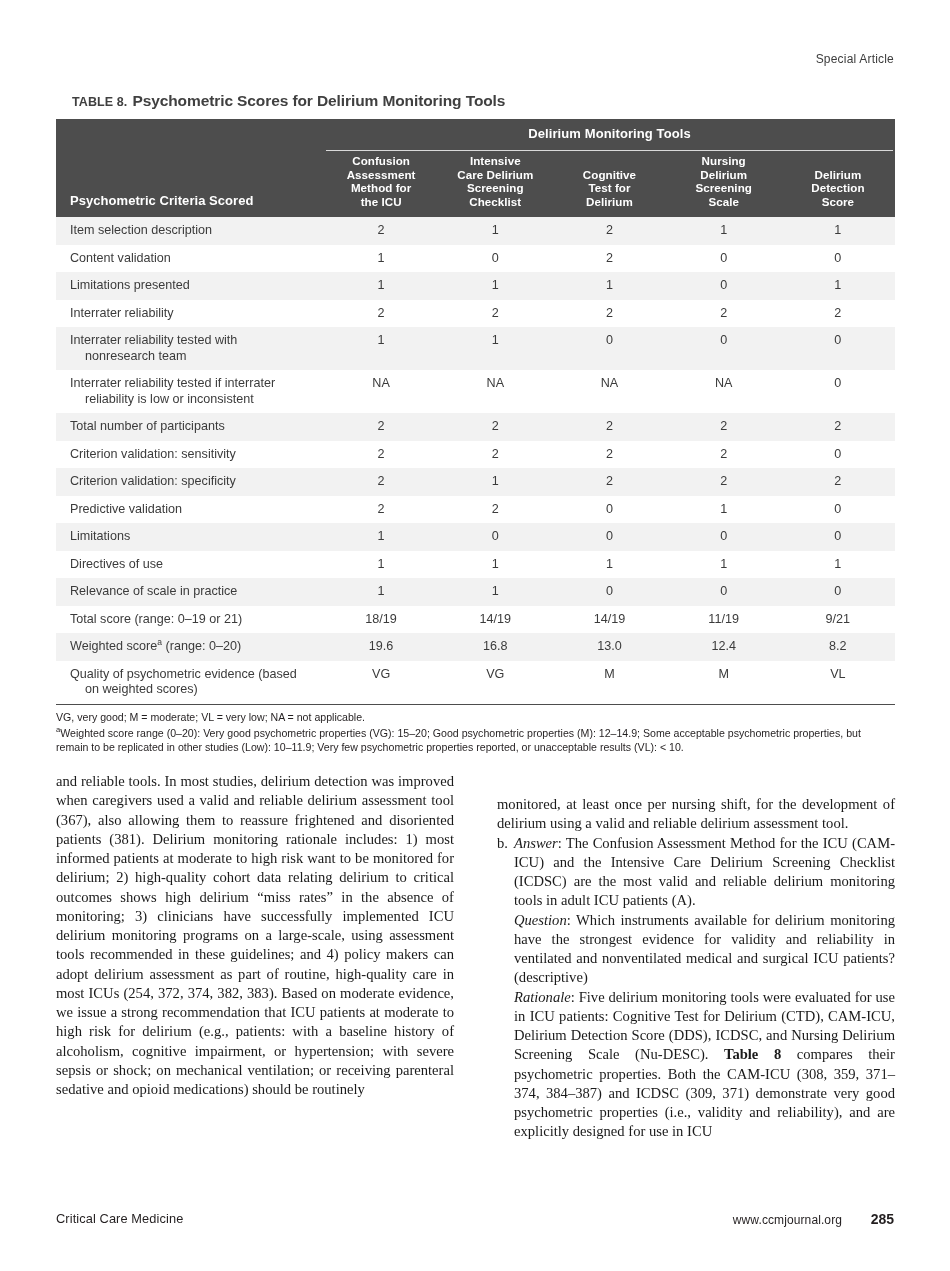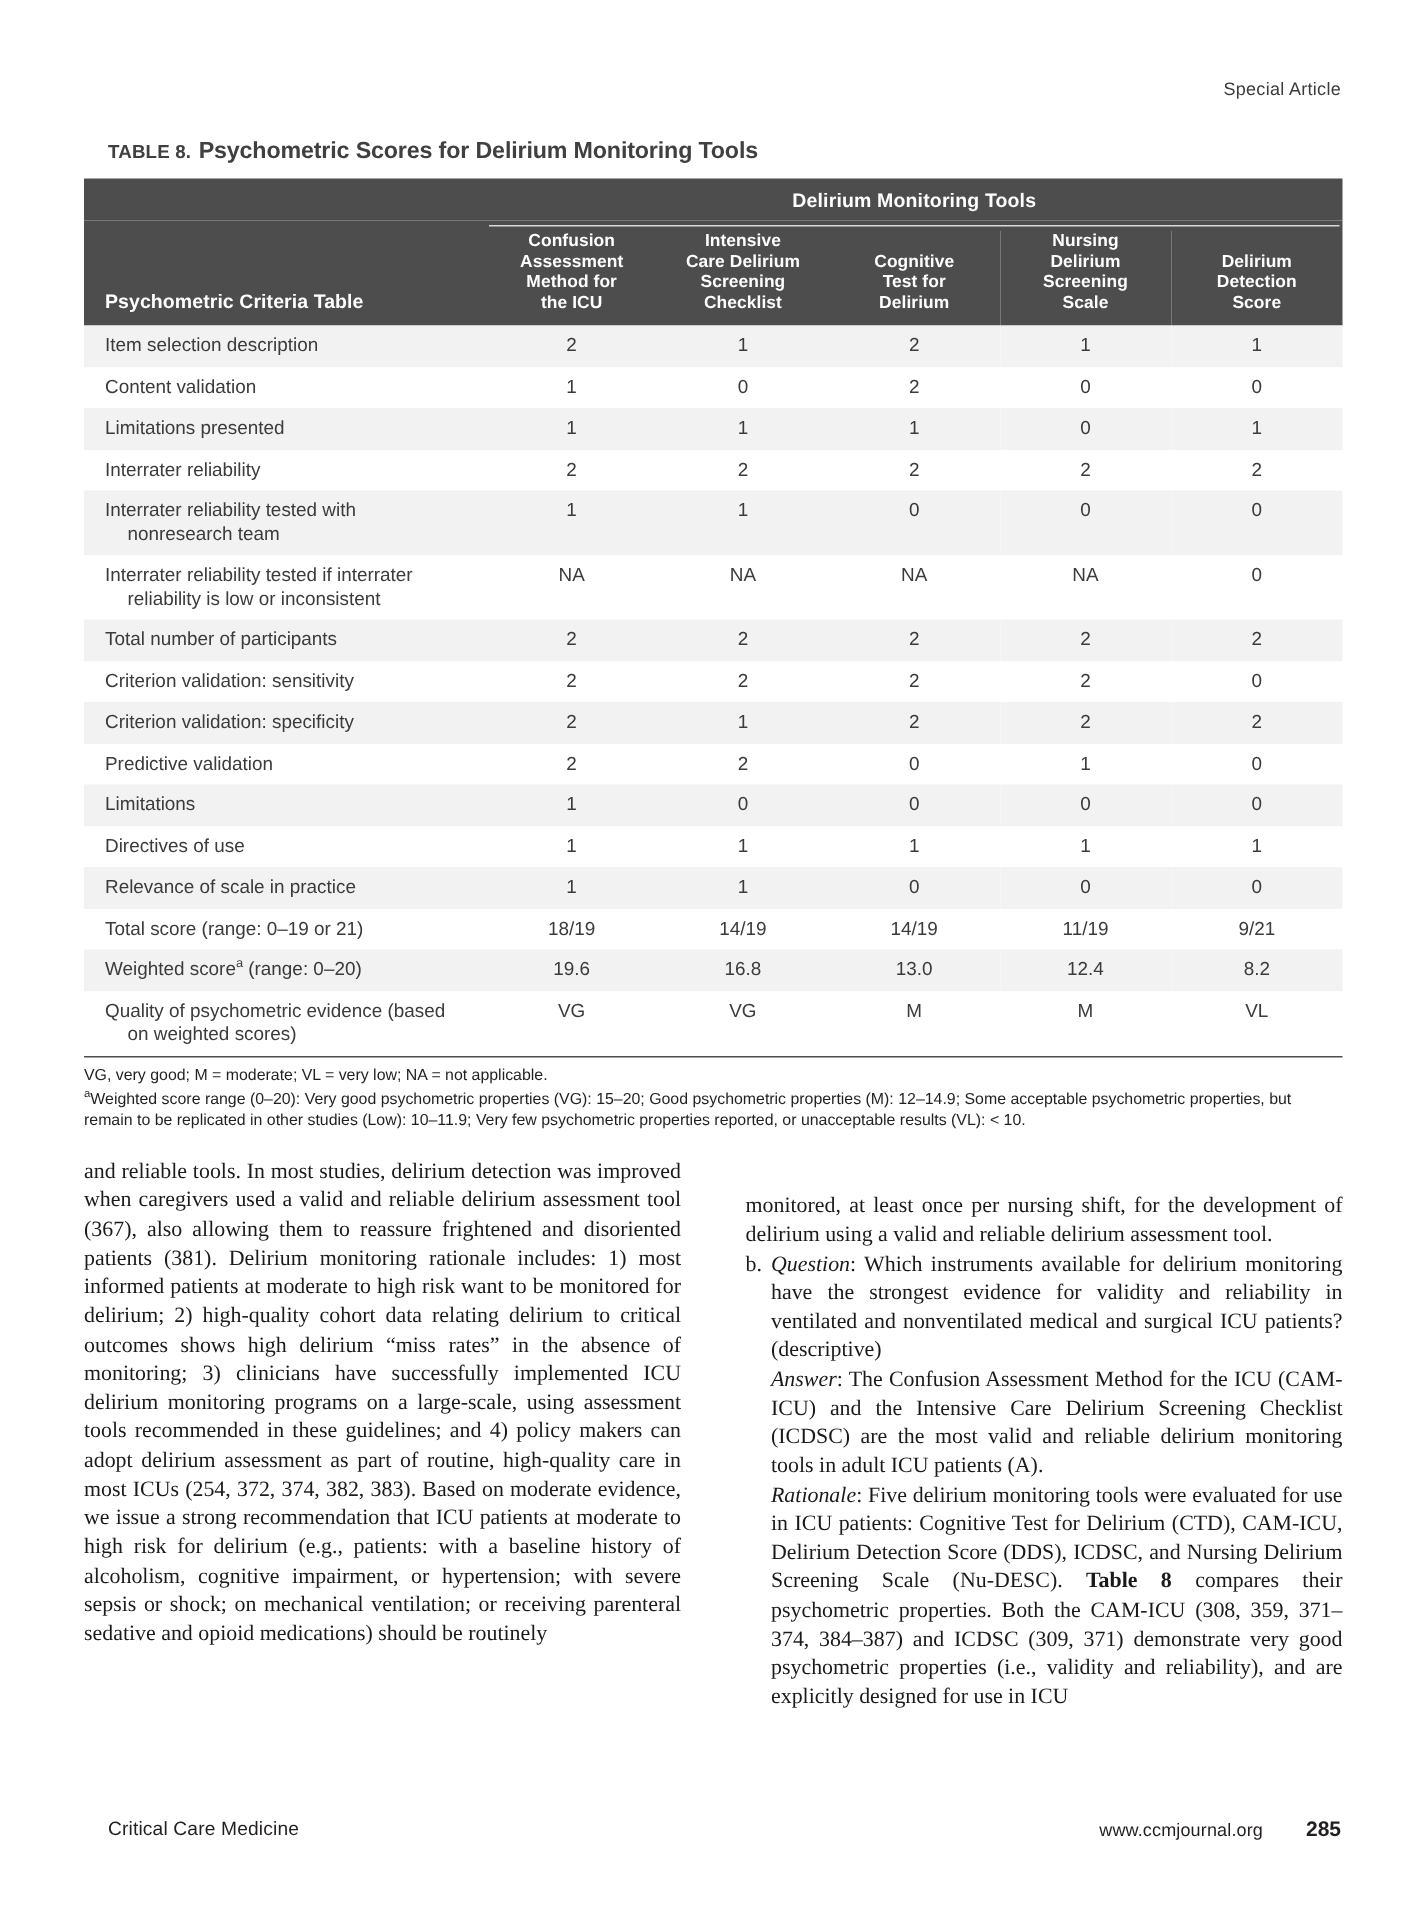--- a/index.html
+++ b/index.html
@@ -195,21 +195,21 @@
   }
   .hang .marker {
     position: absolute;
     left: 0;
     top: 0;
   }
 
   
   .footer {
     position: absolute;
-    left: 72px;
+    left: 56px;
     right: 56px;
     bottom: 42px;
     height: 18px;
   }
   .footer .jrn {
     position: absolute;
     left: 0;
     top: 0;
     font-size: 12.8px;
     color: #231f20;
@@ -257,21 +257,21 @@
         <td class="blank-dark"></td>
         <td class="grp-title" colspan="5">Delirium Monitoring Tools</td>
       </tr>
       <tr>
         <td class="blank-dark"></td>
         <td class="grp-rule" colspan="5">
             <div class="rule-inner"></div>
           </td>
       </tr>
       <tr>
-        <th class="crithead">Psychometric Criteria Table</th>
+        <th class="crithead">Psychometric Criteria Scored</th>
         <th class="toolhead">
           <span>Confusion</span><br>
           <span>Assessment</span><br>
           <span>Method for</span><br>
           <span>the ICU</span>
         </th>
         <th class="toolhead">
           <span>Intensive</span><br>
           <span>Care Delirium</span><br>
           <span>Screening</span><br>
@@ -440,23 +440,23 @@
   <div class="col left">
     <p class="just">and reliable tools. In most studies, delirium detection was improved when caregivers used a valid and reliable delirium assessment tool (367), also allowing them to reassure frightened and disoriented patients (381). Delirium monitoring rationale includes: 1) most informed patients at moderate to high risk want to be monitored for delirium; 2) high-quality cohort data relating delirium to critical outcomes shows high delirium “miss rates” in the absence of monitoring; 3) clinicians have successfully implemented ICU delirium monitoring programs on a large-scale, using assessment tools recommended in these guidelines; and 4) policy makers can adopt delirium assessment as part of routine, high-quality care in most ICUs (254, 372, 374, 382, 383). Based on moderate evidence, we issue a strong recommendation that ICU patients at moderate to high risk for delirium (e.g., patients: with a baseline history of alcoholism, cognitive impairment, or hypertension; with severe sepsis or shock; on mechanical ventilation; or receiving parenteral sedative and opioid medications) should be routinely</p>
   </div>
 
   <div class="col right">
     <p class="just">monitored, at least once per nursing shift, for the development of delirium using a valid and reliable delirium assessment tool.</p>
 
     <div class="hang">
       <span class="marker">b.</span>
 
+      <p class="just"><span class="ital">Answer</span><span>: The Confusion Assessment Method for the ICU (CAM-ICU) and the Intensive Care Delirium Screening Checklist (ICDSC) are the most valid and reliable delirium monitoring tools in adult ICU patients (A).</span></p>
+
       <p class="just"><span class="ital">Question</span><span>: Which instruments available for delirium monitoring have the strongest evidence for validity and reliability in ventilated and nonventilated medical and surgical ICU patients? (descriptive)</span></p>
-
-      <p class="just"><span class="ital">Answer</span><span>: The Confusion Assessment Method for the ICU (CAM-ICU) and the Intensive Care Delirium Screening Checklist (ICDSC) are the most valid and reliable delirium monitoring tools in adult ICU patients (A).</span></p>
 
       <p class="just"><span class="ital">Rationale</span><span>: Five delirium monitoring tools were evaluated for use in ICU patients: Cognitive Test for Delirium (CTD), CAM-ICU, Delirium Detection Score (DDS), ICDSC, and Nursing Delirium Screening Scale (Nu-DESC). </span><span class="bold">Table 8</span><span> compares their psychometric properties. Both the CAM-ICU (308, 359, 371–374, 384–387) and ICDSC (309, 371) demonstrate very good psychometric properties (i.e., validity and reliability), and are explicitly designed for use in ICU</span></p>
     </div>
   </div>
 </div>
 
 <div class="footer">
   <div class="jrn">Critical Care Medicine</div>
   <div class="url">www.ccmjournal.org</div>
   <div class="pg">285</div>

